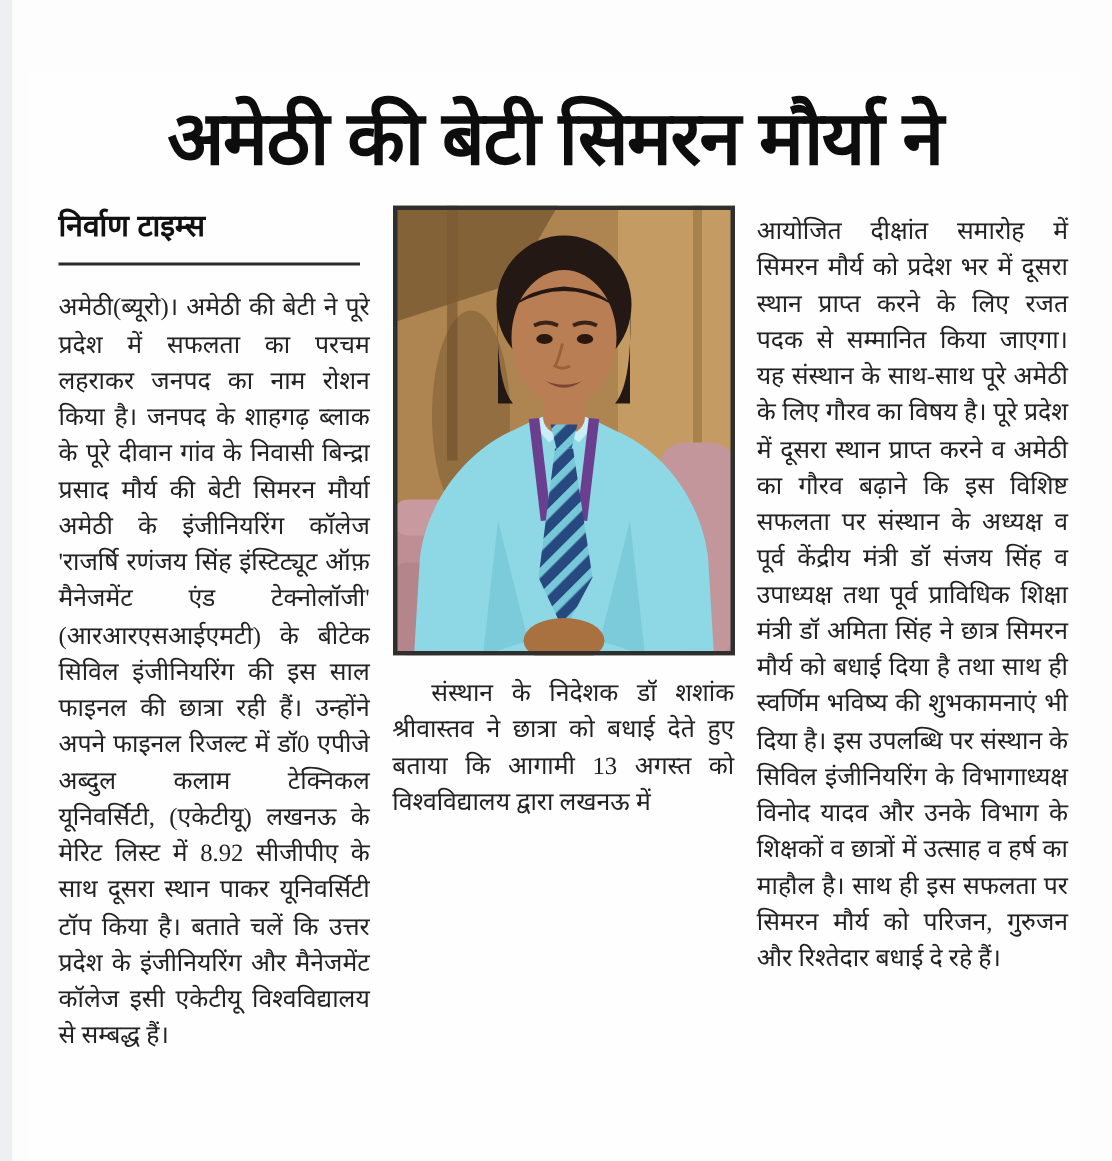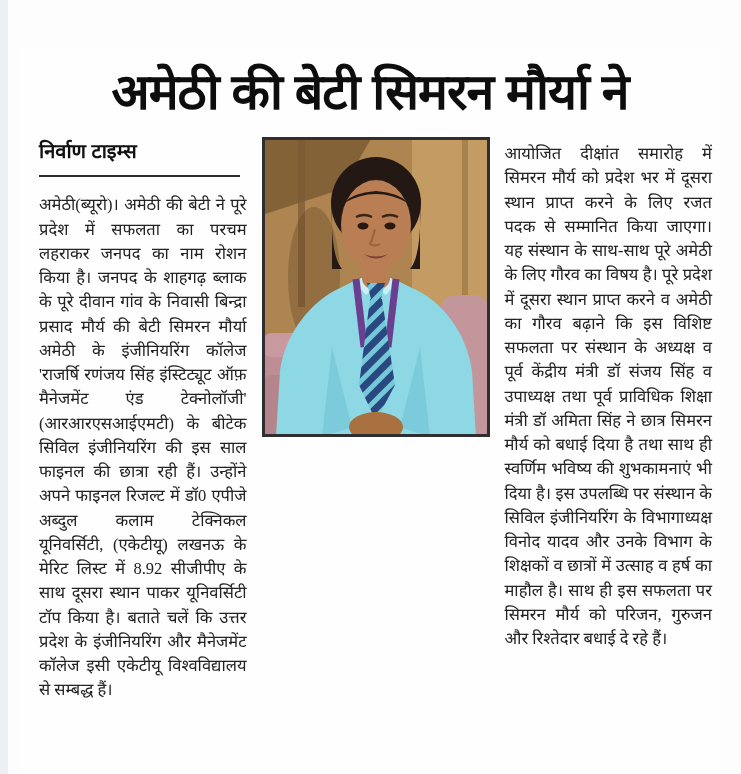--- a/index.html
+++ b/index.html
@@ -119,20 +119,21 @@
 
         <polygon points="105,146 123,146 119,162 109,162" fill="url(#tieStripes)"></polygon>
         <polygon points="108,162 120,162 133,248 114,284 97,248" fill="url(#tieStripes)"></polygon>
 
         <ellipse cx="114" cy="290" rx="27" ry="15" fill="#a9713f"></ellipse>
 
         <rect x="1.5" y="1.5" width="225" height="297" fill="none" stroke-width="3" stroke="#2f2f2f"></rect>
       </svg>
 
       <div class="caption-block">
+        <p class="indent">संस्थान के निदेशक डॉ शशांक श्रीवास्तव ने छात्रा को बधाई देते हुए बताया कि आगामी 13 अगस्त को विश्वविद्यालय द्वारा लखनऊ में</p>
       </div>
     </div>
 
     <div class="col col-right">
       <p>आयोजित दीक्षांत समारोह में सिमरन मौर्य को प्रदेश भर में दूसरा स्थान प्राप्त करने के लिए रजत पदक से सम्मानित किया जाएगा। यह संस्थान के साथ-साथ पूरे अमेठी के लिए गौरव का विषय है। पूरे प्रदेश में दूसरा स्थान प्राप्त करने व अमेठी का गौरव बढ़ाने कि इस विशिष्ट सफलता पर संस्थान के अध्यक्ष व पूर्व केंद्रीय मंत्री डॉ संजय सिंह व उपाध्यक्ष तथा पूर्व प्राविधिक शिक्षा मंत्री डॉ अमिता सिंह ने छात्र सिमरन मौर्य को बधाई दिया है तथा साथ ही स्वर्णिम भविष्य की शुभकामनाएं भी दिया है। इस उपलब्धि पर संस्थान के सिविल इंजीनियरिंग के विभागाध्यक्ष विनोद यादव और उनके विभाग के शिक्षकों व छात्रों में उत्साह व हर्ष का माहौल है। साथ ही इस सफलता पर सिमरन मौर्य को परिजन, गुरुजन और रिश्तेदार बधाई दे रहे हैं।</p>
     </div>
 
   </div>
 
   <div class="cutoff">

